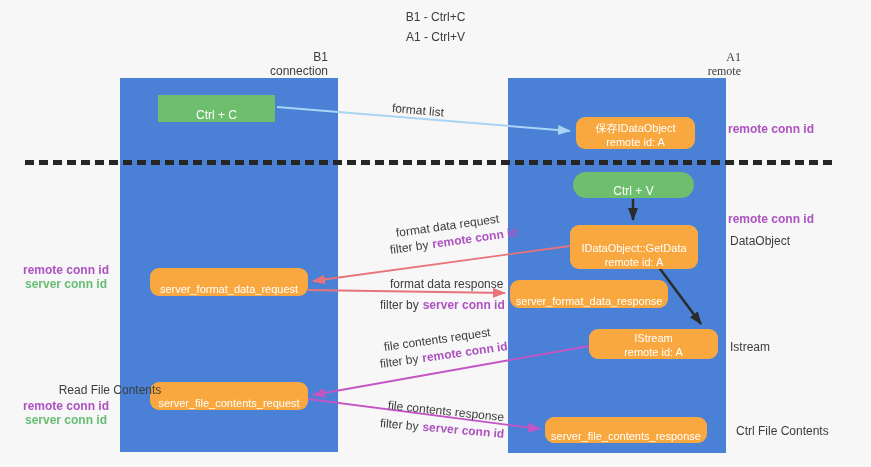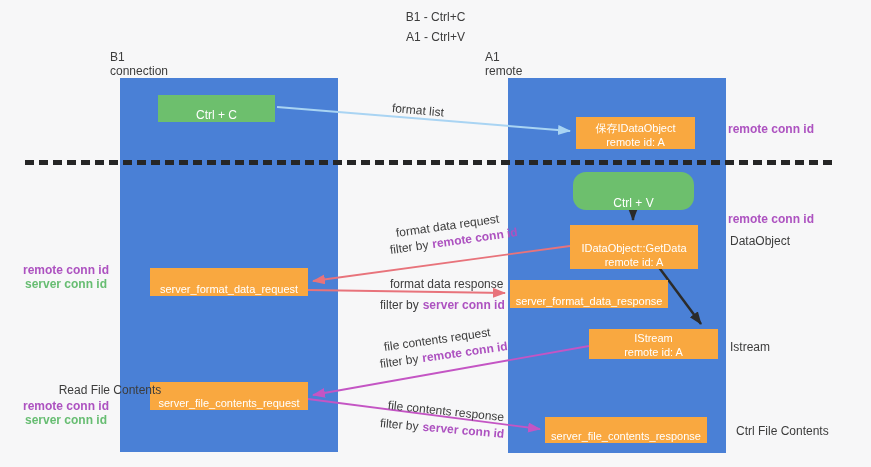--- a/index.html
+++ b/index.html
@@ -15,28 +15,28 @@
     position: absolute;
     left: 0; top: 7px; width: 871px;
     text-align: center;
     font-size: 12px;
     line-height: 20px;
     color: #3c3c3c;
   }
   .col-header {
     position: absolute;
     width: 218px;
-    text-align: left;
+    text-align: right;
     font-size: 12px;
     line-height: 14px;
     color: #3c3c3c;
     top: 50px;
   }
   .col-header.left { left: 110px; }
-  .col-header.right { left: 485px; }
+  .col-header.right { left: 523px; font-family: Liberation Serif, serif; }
   .lifeline {
     position: absolute;
     background: #4a80d6;
   }
   .lifeline.left { left: 120px; top: 78px; width: 218px; height: 374px; }
   .lifeline.right { left: 508px; top: 78px; width: 218px; height: 375px; }
   .dashed-line {
     position: absolute;
     left: 25px; top: 160px; width: 810px; height: 5px;
     background: repeating-linear-gradient(90deg, #262626 0 9px, transparent 9px 14px);
@@ -47,24 +47,24 @@
     flex-direction: column;
     align-items: center;
     justify-content: flex-end;
     color: #ffffff;
     font-size: 11px;
     line-height: 14px;
     white-space: nowrap;
     text-align: center;
   }
   .box.green { background: #6dbf6d; font-size: 12px; }
-  .box.orange { background: #f9a840; }
+  .box.orange { background: #f9a840; border-radius: 9px; }
   .b-ctrl-c   { left: 158px; top: 95px;  width: 117px; height: 27px; }
   .b-save     { left: 576px; top: 117px; width: 119px; height: 32px; }
-  .b-ctrl-v   { left: 573px; top: 172px; width: 121px; height: 38px; border-radius: 13px; }
+  .b-ctrl-v   { left: 573px; top: 172px; width: 121px; height: 26px; border-radius: 13px; }
   .b-getdata  { left: 570px; top: 225px; width: 128px; height: 44px; }
   .b-fmt-req  { left: 150px; top: 268px; width: 158px; height: 28px; }
   .b-fmt-resp { left: 510px; top: 280px; width: 158px; height: 28px; }
   .b-istream  { left: 589px; top: 329px; width: 129px; height: 30px; }
   .b-file-req { left: 150px; top: 382px; width: 158px; height: 28px; }
   .b-file-resp{ left: 545px; top: 417px; width: 162px; height: 26px; }
   .side-label {
     position: absolute;
     font-size: 12px;
     line-height: 14px;

